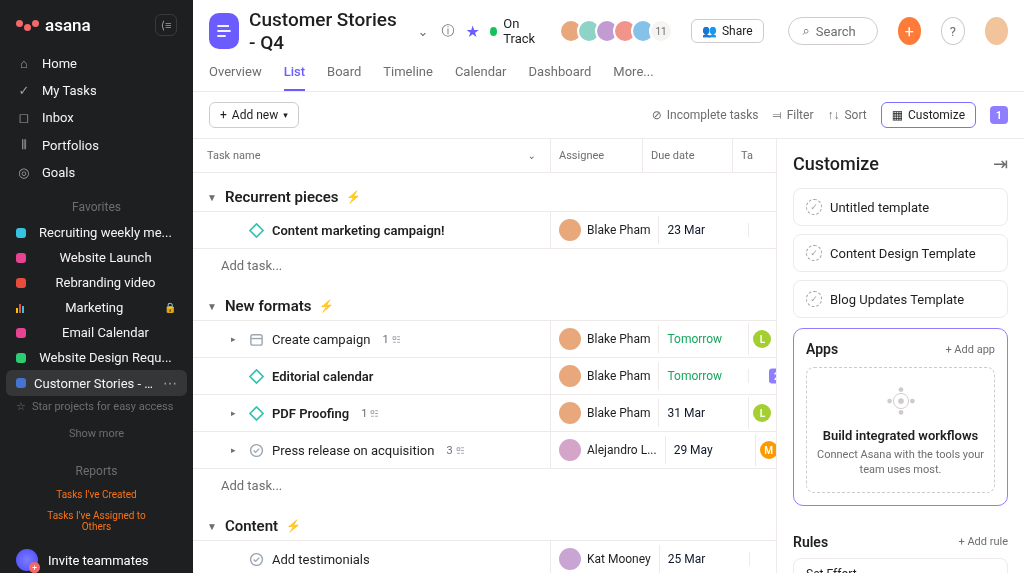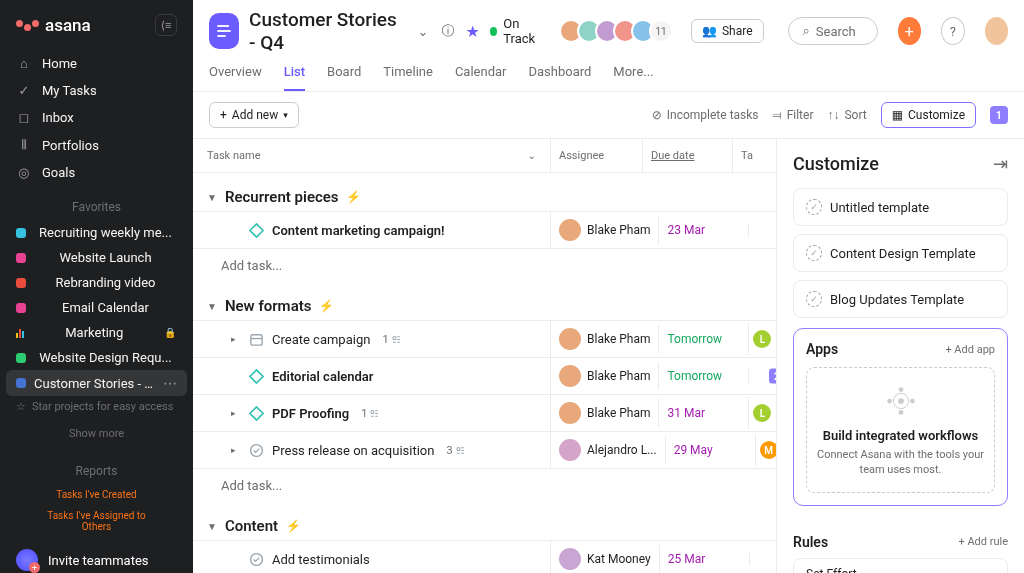--- a/index.html
+++ b/index.html
@@ -59,39 +59,39 @@
 .tool-link { font-size:12px; color:#6d6e6f; display:flex; align-items:center; gap:5px; cursor:pointer; }
 .customize-btn { border:1.5px solid #7d6fff; border-radius:6px; padding:5px 10px; font-size:12px; display:flex; align-items:center; gap:5px; cursor:pointer; }
 .badge-num { width:18px; height:18px; background:#8f7eff; color:#fff; border-radius:4px; display:flex; align-items:center; justify-content:center; font-size:11px; font-weight:600; }
 
 .content-row { flex:1; display:flex; overflow:hidden; }
 .table-area { flex:1; overflow:hidden; }
 .thead { display:flex; align-items:center; border-bottom:1px solid #edeae9; font-size:11px; color:#6d6e6f; }
 .th-name { flex:0 0 357px; padding:10px 14px; display:flex; align-items:center; justify-content:space-between; }
 .th { padding:10px 8px; border-left:1px solid #edeae9; }
 .th-assignee { flex:0 0 92px; }
-.th-due { flex:0 0 90px;text-decoration:underline; }
+.th-due { flex:0 0 90px; }
 .th-tag { flex:0 0 33px; }
 
 .section { padding:10px 0 0; }
 .section-hdr { display:flex; align-items:center; gap:8px; padding:5px 14px; font-weight:600; font-size:15px; }
 .caret { font-size:10px; color:#6d6e6f; cursor:pointer; }
 .bolt { font-size:12px; }
 .task-row { display:flex; align-items:center; border-top:1px solid #edeae9; font-size:13px; }
 .trow-name { flex:0 0 357px; display:flex; align-items:center; gap:8px; padding:7px 14px 7px 14px; }
 .indent { width:16px; }
 .expand { width:10px; font-size:9px; color:#6d6e6f; }
 .tick { width:15px; height:15px; display:inline-flex; position:relative; }
 .tick svg { width:15px; height:15px; }
 .tname { font-size:13px; }
 .tname.bold { font-weight:600; }
 .sub-badge { font-size:11px; color:#6d6e6f; display:flex; align-items:center; gap:2px; margin-left:4px; }
 .trow-cell { padding:7px 8px; border-left:1px solid #edeae9; display:flex; align-items:center; gap:6px; font-size:12px; }
 .trow-assignee { flex:0 0 92px; }
-.trow-due { flex:0 0 90px; color:#a21caf; }
+.trow-due { flex:0 0 90px; color:#0f172a; }
 .trow-due.green { color:#15a85d; }
 .av { width:22px; height:22px; border-radius:50%; }
 .num-badge { position:absolute; right:-3px; background:#8f7eff; color:#fff; font-size:10px; width:15px; height:15px; border-radius:3px; display:flex; align-items:center; justify-content:center; font-weight:600; top:50%; transform:translateY(-50%); }
 .rel-wrap { position:relative; flex:0 0 33px; border-left:1px solid #edeae9; padding:7px 4px; }
 .tag-pill { width:18px; height:18px; border-radius:50%; display:flex; align-items:center; justify-content:center; color:#fff; font-size:10px; font-weight:600; }
 .addtask { color:#6d6e6f; padding:9px 14px 9px 28px; font-size:13px; }
 
 
 .cust-panel { width:248px; border-left:1px solid #edeae9; padding:14px 16px; overflow:hidden; }
 .cust-hdr { display:flex; align-items:center; justify-content:space-between; font-size:18px; font-weight:500; margin-bottom:14px; }
@@ -154,31 +154,31 @@
       </div>
       <div class="fav-item  ellip">
         <span class="sq" style="background:#e84393"></span>
         <span class="ellip" style="flex:1">Website Launch</span>
       </div>
       <div class="fav-item  ellip">
         <span class="sq" style="background:#e74c3c"></span>
         <span class="ellip" style="flex:1">Rebranding video</span>
       </div>
       <div class="fav-item  ellip">
-        <span class="sq" style="background:#e84393"></span>
-        <span class="ellip" style="flex:1">Email Calendar</span>
-      </div>
-      <div class="fav-item  ellip">
         <span class="bars">
           <i style="height:5px"></i>
           <i style="height:9px;background:#e74c3c"></i>
           <i style="height:7px;background:#37c2e2"></i>
         </span>
         <span class="ellip" style="flex:1">Marketing</span>
         <span class="lock">🔒</span>
+      </div>
+      <div class="fav-item  ellip">
+        <span class="sq" style="background:#e84393"></span>
+        <span class="ellip" style="flex:1">Email Calendar</span>
       </div>
       <div class="fav-item  ellip">
         <span class="sq" style="background:#2ecc71"></span>
         <span class="ellip" style="flex:1">Website Design Requ...</span>
       </div>
       <div class="fav-item sel ellip">
         <span class="sq" style="background:#4573d2"></span>
         <span class="ellip" style="flex:1">Customer Stories - Q4</span>
         <span class="dots-menu">⋯</span>
       </div>

